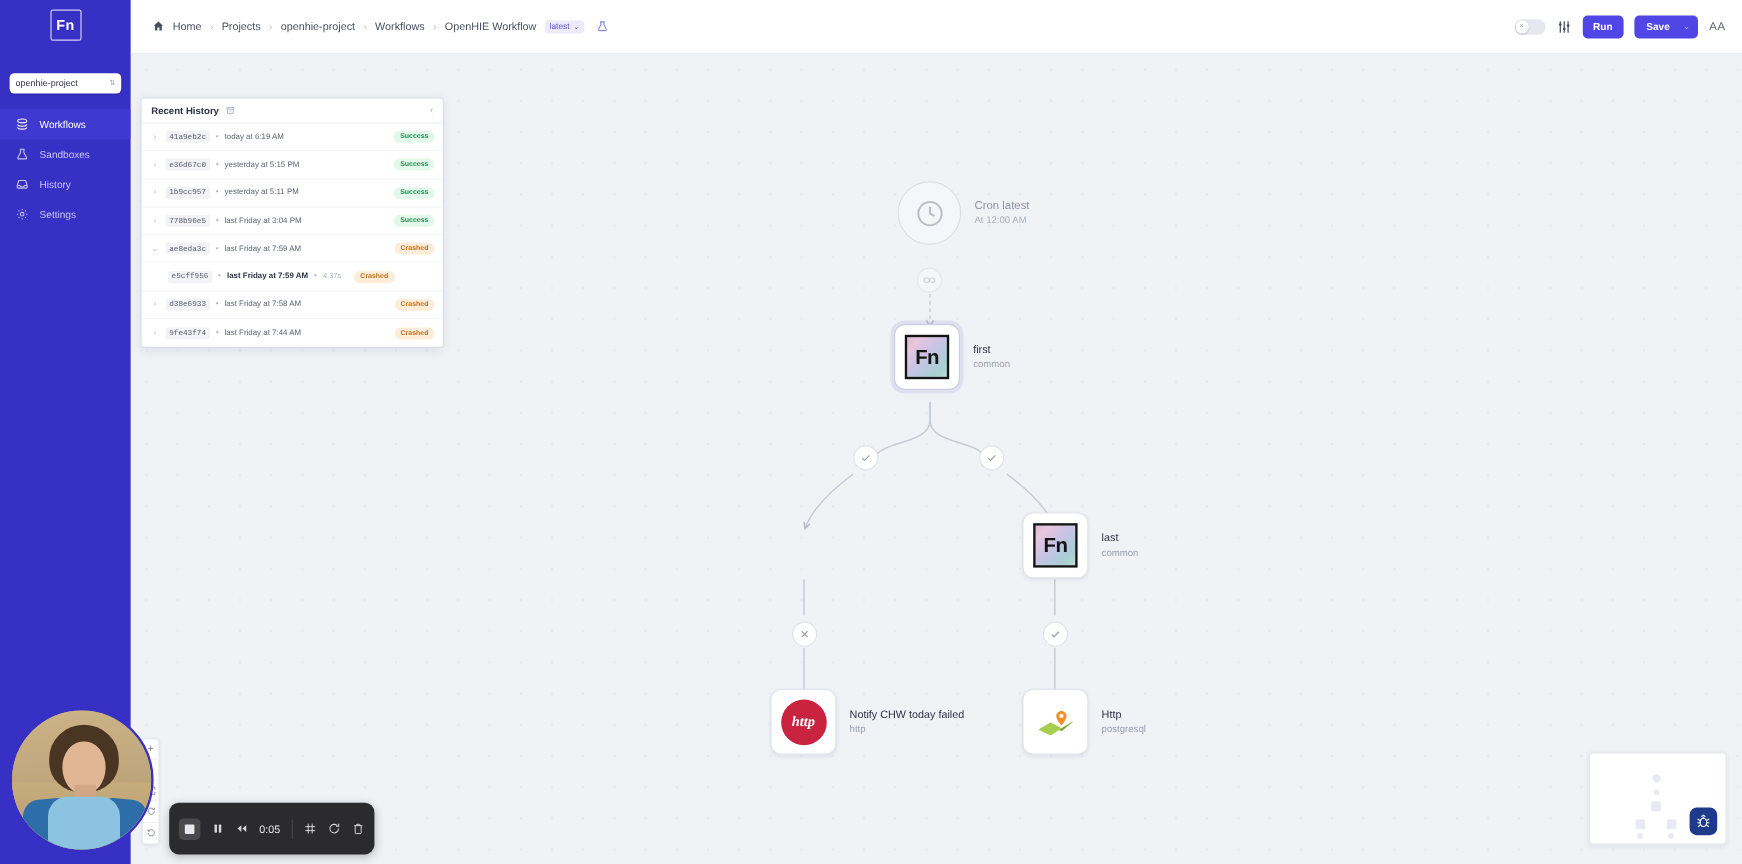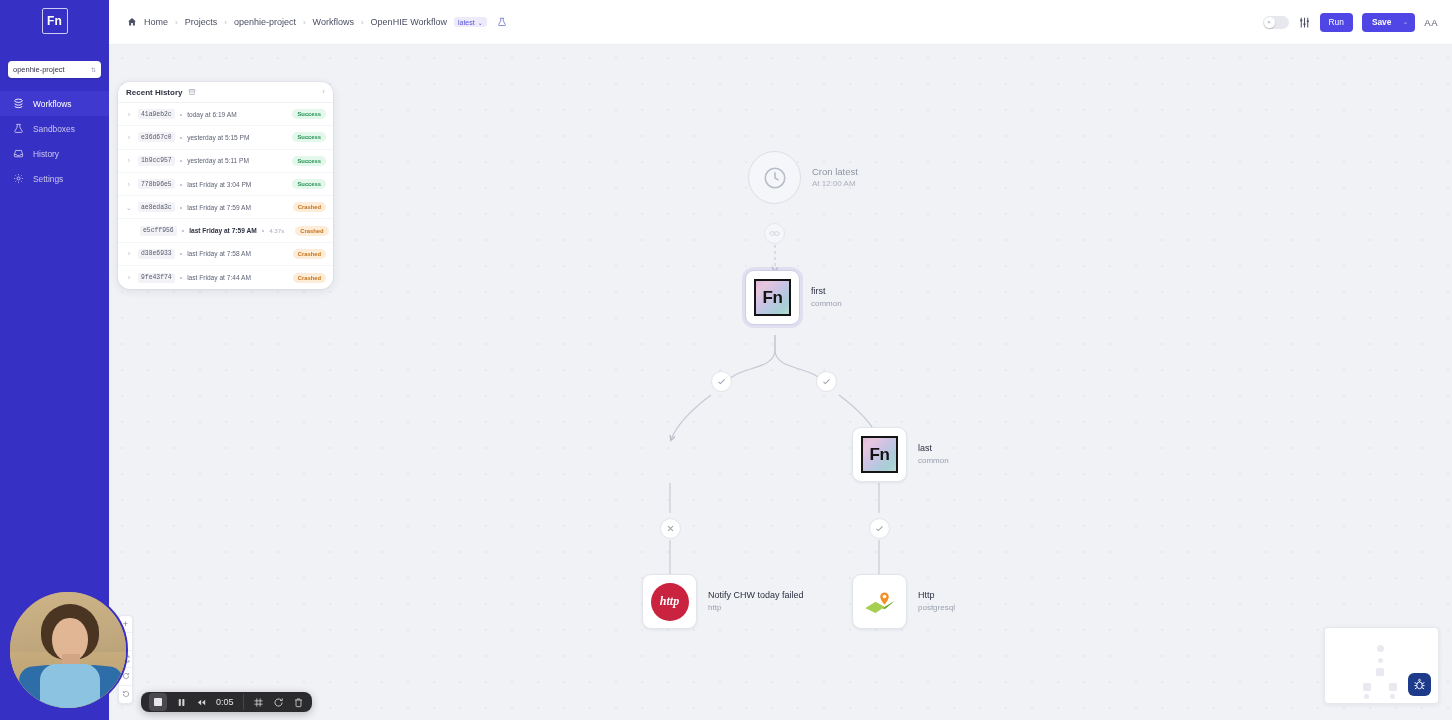--- a/index.html
+++ b/index.html
@@ -86,21 +86,21 @@
     width: 11px; height: 11px; border-radius: 50%;
     background: #ffffff; box-shadow: 0 1px 1.5px rgba(0,0,0,.2);
     display: flex; align-items: center; justify-content: center;
     font-size: 6px; color: #9aa0b4;
   }
   .sliders-icon svg { width: 13px; height: 13px; display: block; }
   .btn-run {
     background: #4f46e5; color: #fff;
     border: none; border-radius: 4px;
     height: 19px; padding: 0 9px;
-    font-size: 8.4px; font-weight: normal;
+    font-size: 8.4px; font-weight: bold;
     font-family: "Liberation Sans", sans-serif;
     cursor: pointer;
   }
   .btn-save {
     background: #4f46e5; color: #fff;
     border: none; border-radius: 4px;
     height: 19px; padding: 0 7px 0 10px;
     font-size: 8.4px; font-weight: bold;
     display: flex; align-items: center; gap: 11px;
     font-family: "Liberation Sans", sans-serif;
@@ -115,23 +115,23 @@
     background-color: #f1f2f6;
     background-image:
       radial-gradient(circle, #e6e8ef 0.8px, transparent 0.9px);
     background-size: 26px 26px;
     overflow: hidden;
   }
 
   
   #history-panel {
     position: absolute; left: 9px; top: 37px;
-    width: 215px;
+    width: 251px;
     background: #ffffff;
-    border-radius: 12px;
+    border-radius: 2px;
     box-shadow: 0 2px 10px rgba(30,35,60,.10), 0 0 0 1px rgba(30,35,60,.045);
     overflow: hidden;
   }
   .hp-head {
     height: 21px; display: flex; align-items: center;
     padding: 0 8px; gap: 6px;
     border-bottom: 1px solid #f0f1f5;
   }
   .hp-title { font-size: 8px; font-weight: bold; color: #2d3142; }
   .hp-head .box-icon svg { width: 8px; height: 8px; display: block; }
@@ -289,21 +289,21 @@
     background:#2e6ea8; border-radius: 14px 6px 0 0; transform: rotate(-5deg);
   }
   #webcam .wc-vest-r {
     position:absolute; left:76px; top:74px; width:36px; height:48px;
     background:#2e6ea8; border-radius: 6px 14px 0 0; transform: rotate(5deg);
   }
 
   
   #rec-bar {
     position: absolute; left: 141px; bottom: 8px;
-    height: 20px; border-radius: 8px;
+    height: 43px; border-radius: 8px;
     background: #2b2b2e;
     display: flex; align-items: center;
     padding: 0 8px; gap: 9px;
     box-shadow: 0 2px 8px rgba(0,0,0,.25);
   }
   #rec-bar .rb-stop {
     width: 18px; height: 18px; border-radius: 4px;
     background: #4a4a4e;
     display: flex; align-items: center; justify-content: center;
   }

